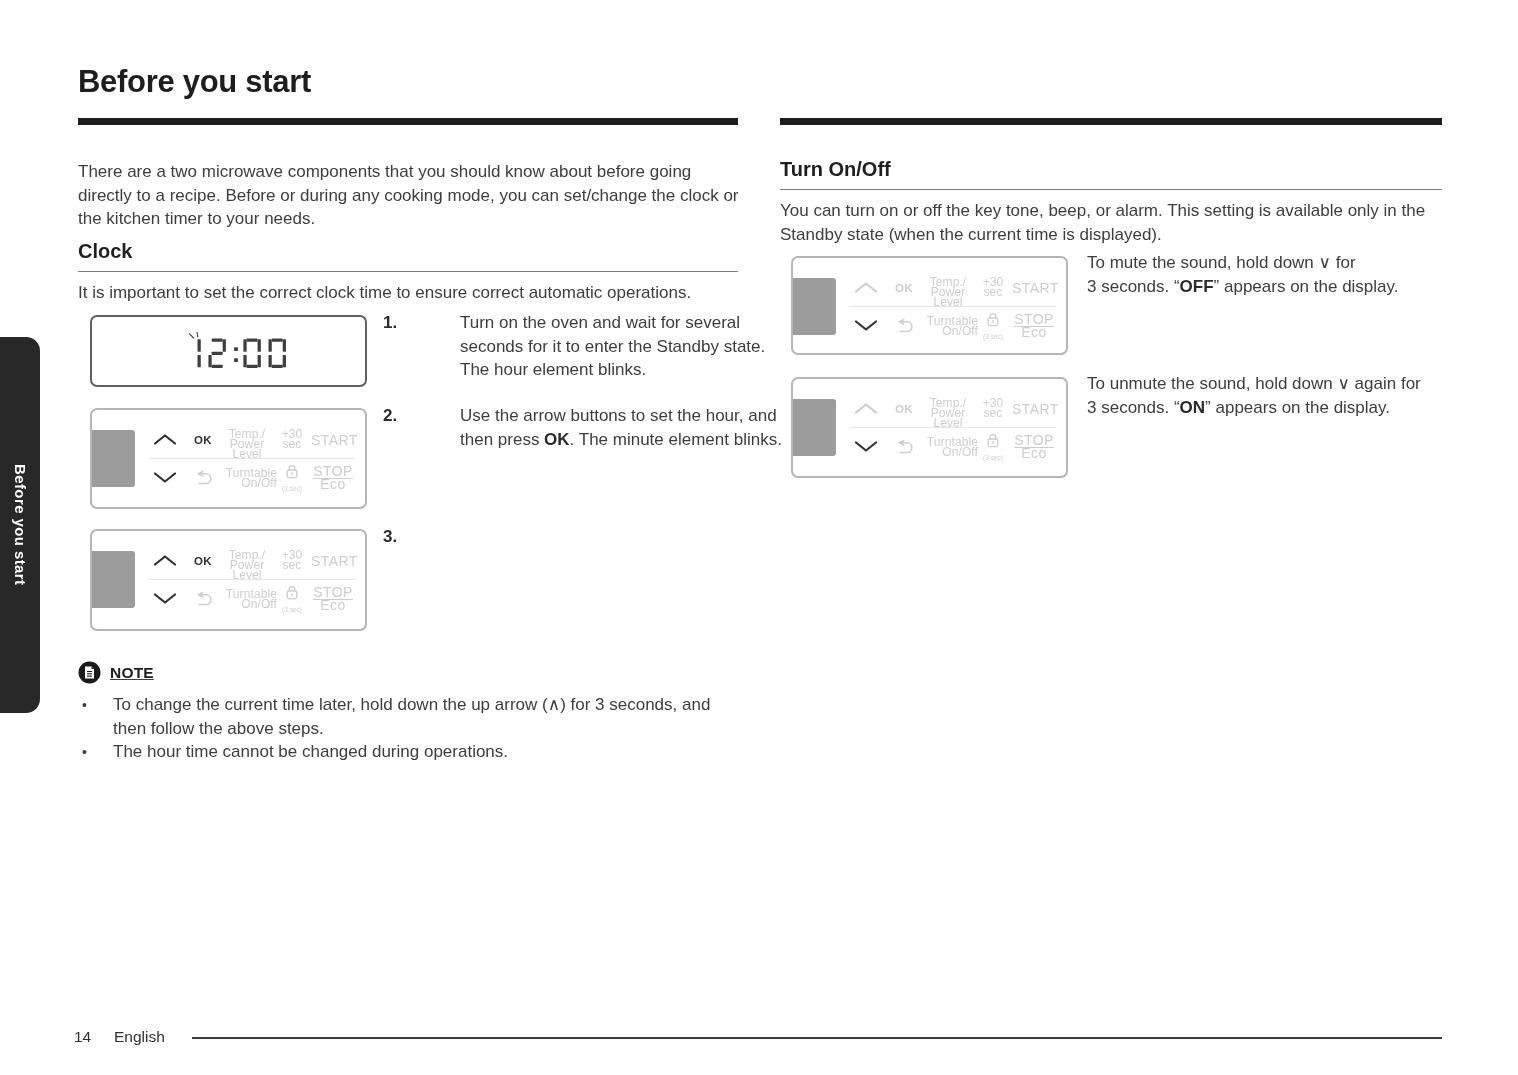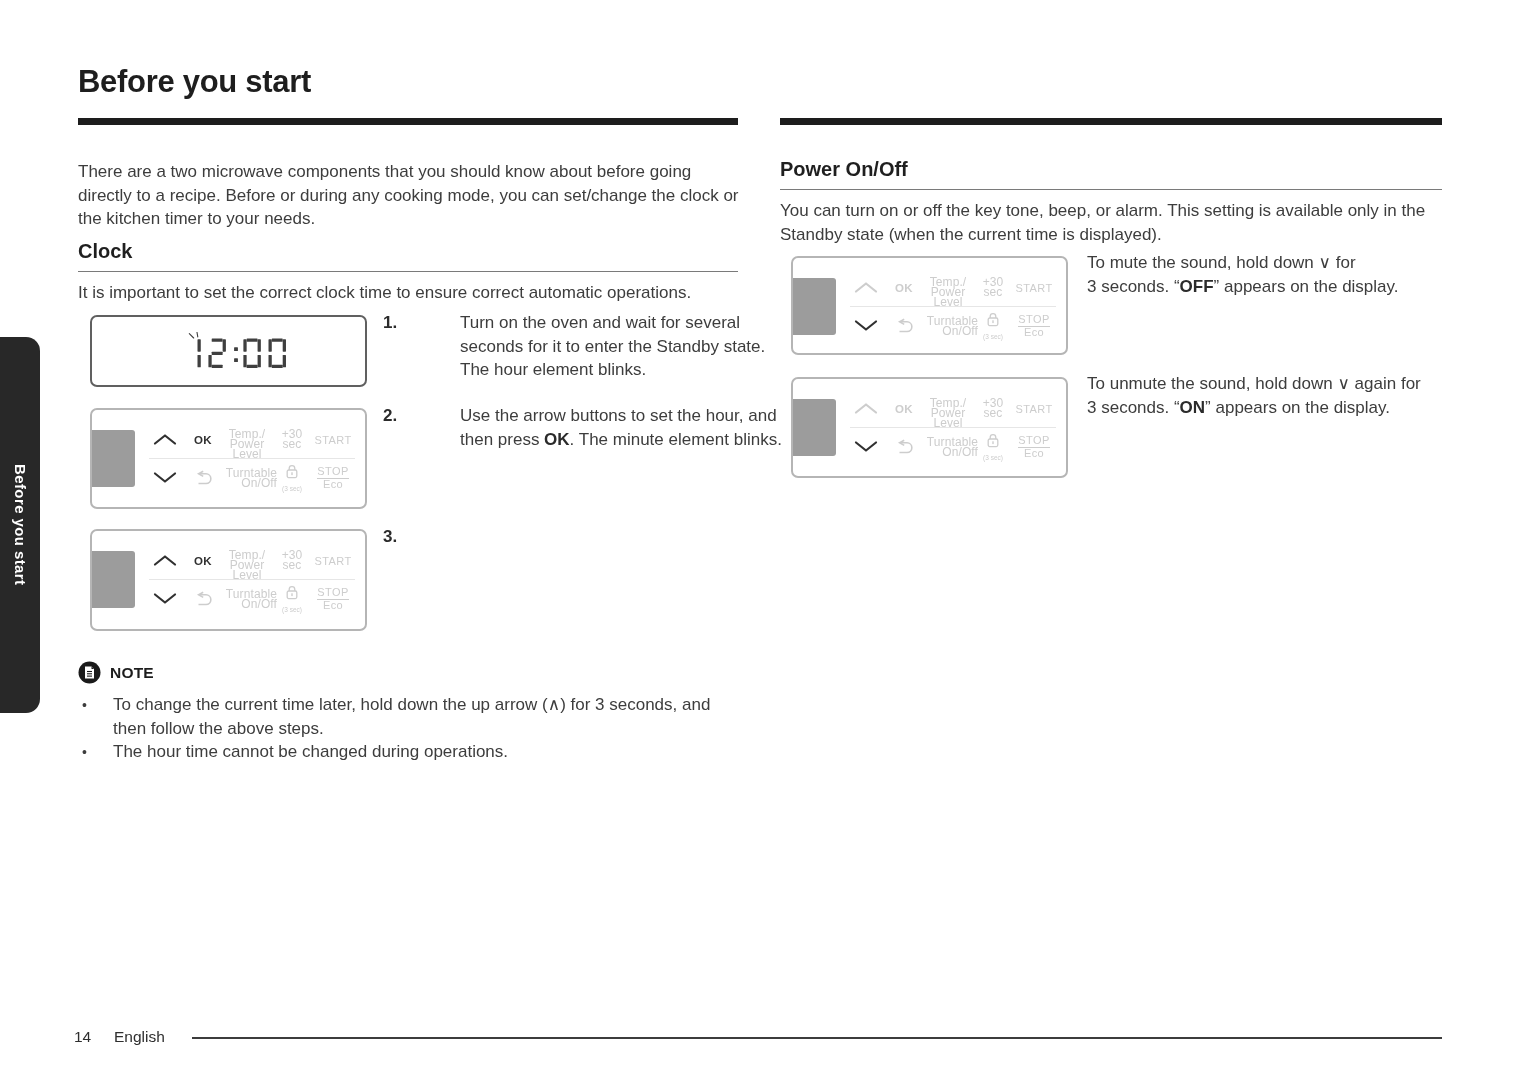--- a/index.html
+++ b/index.html
@@ -35,42 +35,42 @@
   .p-left2{left:90px;top:408px;height:101px;}
   .p-left3{left:90px;top:529px;height:102px;}
   .p-right1{left:791px;top:256px;height:99px;}
   .p-right2{left:791px;top:377px;height:101px;}
   .gsq{position:absolute;left:0;top:20px;width:43px;height:57px;background:#9c9c9c;border-radius:0 3px 3px 0;}
   .pdiv{position:absolute;left:57px;top:48px;width:206px;height:1px;background:#e6e6e6;}
   .ctl{position:absolute;text-align:center;color:#cdcdcd;}
   .ctl.active{color:#303030;}
   .lbl2{font-size:12px;line-height:10px;letter-spacing:0.1px;}
   .ok-lbl{font-size:11.5px;font-weight:bold;letter-spacing:0.5px;line-height:12px;}
-  .caps-lbl{font-size:11px;letter-spacing:0.4px;line-height:11px;}
+  .caps-lbl{font-size:14px;letter-spacing:0.4px;line-height:11px;}
   .stop-u{display:inline-block;border-bottom:1.2px solid currentColor;padding-bottom:0.5px;}
   .lock-cap{font-size:6.5px;line-height:7px;margin-top:1.5px;}
   .c-up{left:60px;top:22px;width:26px;}
   .c-ok{left:96px;top:24px;width:30px;}
   .c-temp{left:125px;top:19px;width:60px;}
   .c-p30{left:185px;top:19px;width:30px;}
   .c-start{left:219px;top:25px;width:44px;}
   .c-down{left:60px;top:61px;width:26px;}
   .c-back{left:100px;top:60px;width:22px;}
   .c-turn{left:125px;top:58px;width:60px;text-align:right;}
   .c-lock{left:185px;top:54px;width:30px;}
   .c-stop{left:219px;top:56px;width:44px;}
 
   
   .step-num{position:absolute;left:383px;width:30px;font-size:17px;font-weight:bold;color:#2b2b2b;line-height:23.5px;}
   .step-txt{position:absolute;left:420px;width:322px;margin-left:40px;}
   .t1{top:311px;} .t2{top:404px;} .t3{top:525px;}
   b{color:#2b2b2b;}
 
   
-  .note-head{position:absolute;left:78px;top:661px;display:flex;align-items:center;gap:9px;}
+  .note-head{position:absolute;left:78px;top:661px;display:flex;align-items:center;gap:9px;text-decoration:underline;}
   .note-label{font-size:15.5px;font-weight:bold;color:#1d1d1d;letter-spacing:0.2px;}
   .bullet{position:absolute;left:78px;width:662px;padding-left:35px;box-sizing:border-box;}
   .bullet::before{content:"\2022";position:absolute;left:4px;top:1px;font-size:14px;color:#3d3d3d;}
   .bl1{top:693px;} .bl2{top:740px;}
 
   
   .inst{position:absolute;left:1087px;width:372px;}
   .i1{top:251px;} .i2{top:372px;}
 
   
@@ -268,21 +268,21 @@
       <path d="M13.5 5.5 v2.5 h2.5 z" fill="#1a1a1a"></path>
       <line x1="9" y1="10.5" x2="14" y2="10.5" stroke="#1a1a1a" stroke-width="1.1"></line>
       <line x1="9" y1="12.8" x2="14" y2="12.8" stroke="#1a1a1a" stroke-width="1.1"></line>
       <line x1="9" y1="15.1" x2="14" y2="15.1" stroke="#1a1a1a" stroke-width="1.1"></line>
     </svg>
     <span class="note-label">NOTE</span>
   </div>
   <div class="bullet body-text bl1">To change the current time later, hold down the up arrow (∧) for 3 seconds, and then follow the above steps.</div>
   <div class="bullet body-text bl2">The hour time cannot be changed during operations.</div>
 
-  <div class="h2 sound-h2">Power On/Off</div>
+  <div class="h2 sound-h2">Turn On/Off</div>
   <div class="h2rule sound-rule"></div>
   <div class="sound-intro body-text">You can turn on or off the key tone, beep, or alarm. This setting is available only in the Standby state (when the current time is displayed).</div>
 
   <div class="inst body-text i1">
     <span>To mute the sound, hold down ∨ for</span><br>
     <span>3 seconds. “</span><b>OFF</b><span>” appears on the display.</span>
   </div>
   <div class="inst body-text i2">
     <span>To unmute the sound, hold down ∨ again for</span><br>
     <span>3 seconds. “</span><b>ON</b><span>” appears on the display.</span>

